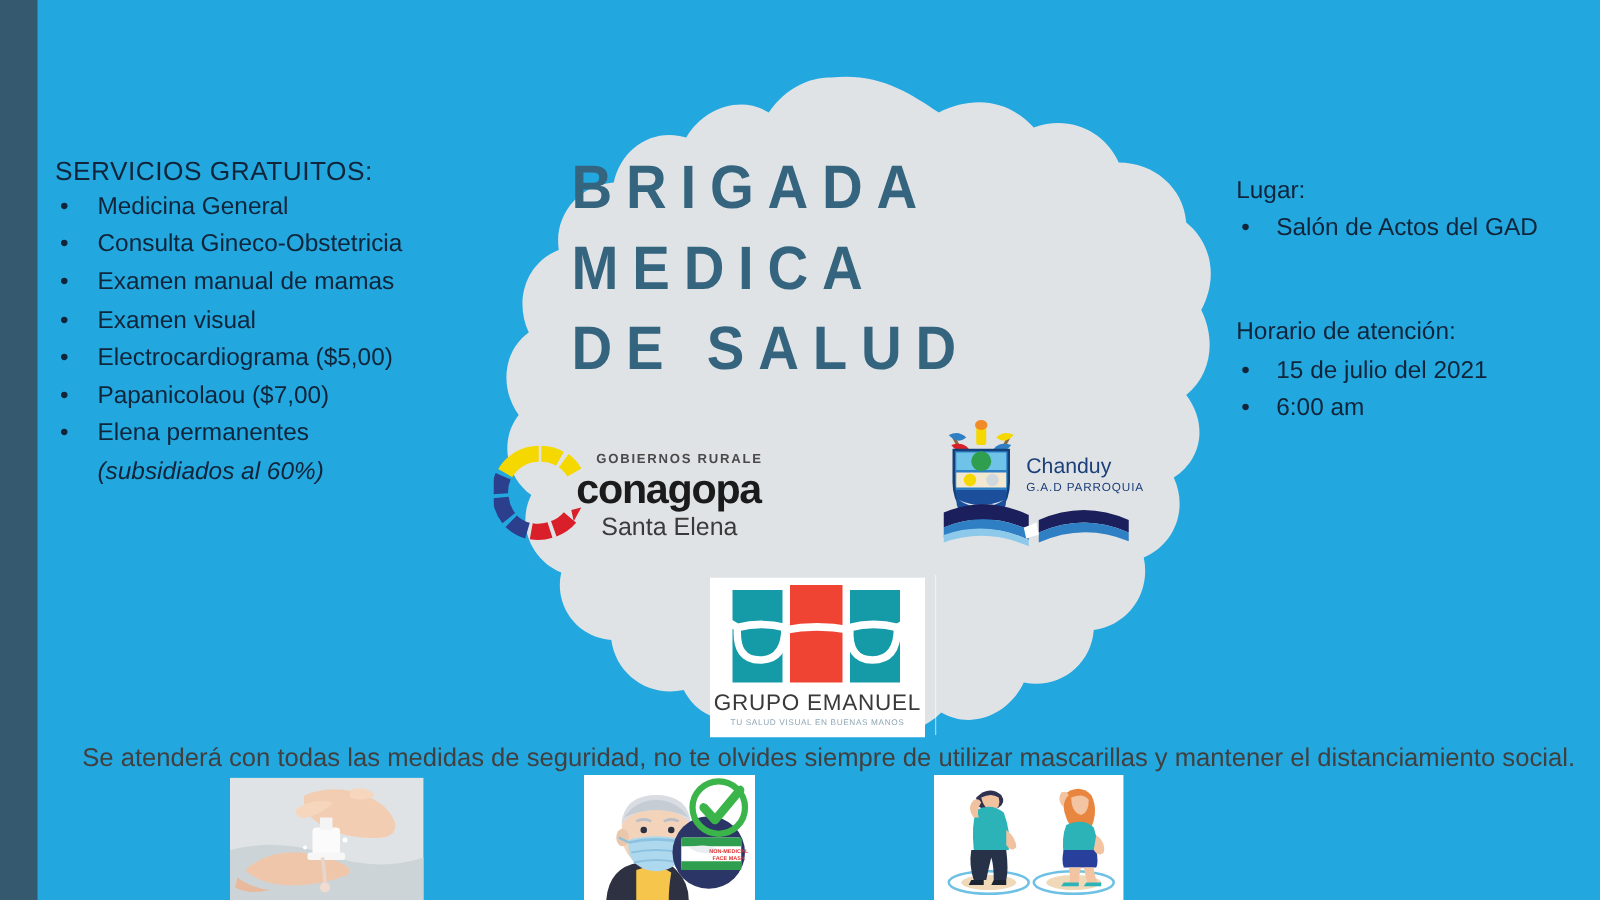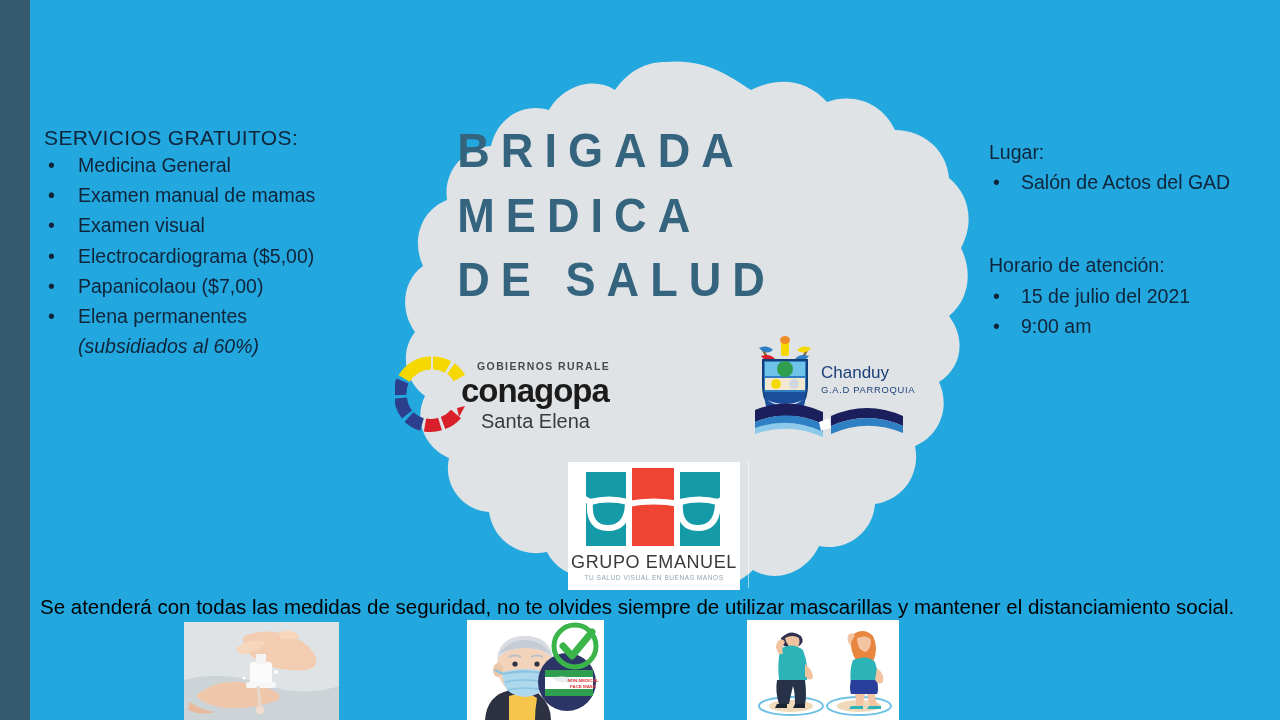--- a/index.html
+++ b/index.html
@@ -125,22 +125,22 @@
     width:1px; height:128px;
     background:rgba(255,255,255,0.55);
     z-index:6;
   }
 
   
   .safety {
     position:absolute;
     left:40px; top:592px;
     width:1220px;
-    text-align:left;
-    color:#000000;
+    text-align:right;
+    color:#404040;
     font-size:20.5px;
     line-height:1.42;
     z-index:8;
   }
 
   
   .photo {
     position:absolute;
     z-index:7;
     overflow:hidden;
@@ -195,20 +195,21 @@
 
   <div class="services">
     <div class="heading">SERVICIOS GRATUITOS:</div>
     <ul class="bullets">
       <li>
         <span class="dot">•</span>
         <span>Medicina General</span>
       </li>
       <li>
         <span class="dot">•</span>
+        <span>Consulta Gineco-Obstetricia</span>
       </li>
       <li>
         <span class="dot">•</span>
         <span>Examen manual de mamas</span>
       </li>
       <li>
         <span class="dot">•</span>
         <span>Examen visual</span>
       </li>
     </ul>
@@ -242,21 +243,21 @@
     </ul>
     <div class="spacer"></div>
     <div class="label">Horario de atención:</div>
     <ul>
       <li>
         <span class="dot">•</span>
         <span>15 de julio del 2021</span>
       </li>
       <li>
         <span class="dot">•</span>
-        <span>9:00 am</span>
+        <span>6:00 am</span>
       </li>
     </ul>
   </div>
 
   <div class="logo-conagopare">
     <svg viewBox="0 0 215 92">
       <g transform="translate(36,46)">
 
         <g fill="none" stroke-width="13">
           <path d="M 0,-31 A 31,31 0 0 0 -26.8,-15.5" stroke="#f5d800"></path>

